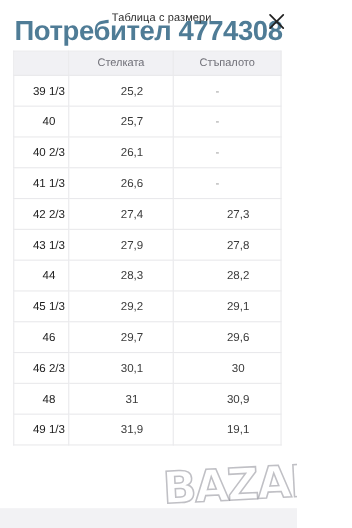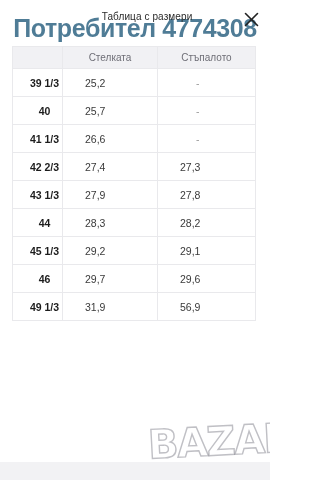--- a/index.html
+++ b/index.html
@@ -104,29 +104,29 @@
     font-size: 10px;
     height: 22px;
     text-align: center;
   }
   table.size-table thead th.blank { background: #f1f1f4; }
 
   table.size-table td {
     text-align: center;
   }
   table.size-table td.size-cell {
-    font-weight: 700;
+    font-weight: 400;
     color: #1c1c1c;
     font-size: 10.5px;
     padding-left: 16px;
   }
   table.size-table td.num-cell {
     font-weight: 400;
     color: #3a3a3a;
-    text-align: left;
+    text-align: center;
     padding-left: 22px;
   }
   table.size-table td.num-cell.dash {
     text-align: left;
     padding-left: 40px;
     color: #9a9a9a;
   }
   table.size-table td.num-cell.c3 {
     padding-left: 22px;
   }
@@ -202,20 +202,25 @@
             <td class="size-cell">39 1/3</td>
             <td class="num-cell">25,2</td>
             <td class="num-cell c3 dash">-</td>
           </tr>
           <tr>
             <td class="size-cell">40</td>
             <td class="num-cell">25,7</td>
             <td class="num-cell c3 dash">-</td>
           </tr>
           <tr>
+            <td class="size-cell">40 2/3</td>
+            <td class="num-cell">26,1</td>
+            <td class="num-cell c3 dash">-</td>
+          </tr>
+          <tr>
             <td class="size-cell">41 1/3</td>
             <td class="num-cell">26,6</td>
             <td class="num-cell c3 dash">-</td>
           </tr>
           <tr>
             <td class="size-cell">42 2/3</td>
             <td class="num-cell">27,4</td>
             <td class="num-cell c3">27,3</td>
           </tr>
           <tr>
@@ -232,23 +237,33 @@
             <td class="size-cell">45 1/3</td>
             <td class="num-cell">29,2</td>
             <td class="num-cell c3">29,1</td>
           </tr>
           <tr>
             <td class="size-cell">46</td>
             <td class="num-cell">29,7</td>
             <td class="num-cell c3">29,6</td>
           </tr>
           <tr>
+            <td class="size-cell">46 2/3</td>
+            <td class="num-cell">30,1</td>
+            <td class="num-cell c3">30</td>
+          </tr>
+          <tr>
+            <td class="size-cell">48</td>
+            <td class="num-cell">31</td>
+            <td class="num-cell c3">30,9</td>
+          </tr>
+          <tr>
             <td class="size-cell">49 1/3</td>
             <td class="num-cell">31,9</td>
-            <td class="num-cell c3">56,9</td>
+            <td class="num-cell c3">19,1</td>
           </tr>
         </tbody>
     </table>
   </div>
 
   <div class="bottom-band"></div>
 
   <div class="modal-header"></div>
 
   <div class="wm-user">Потребител 4774308</div>

